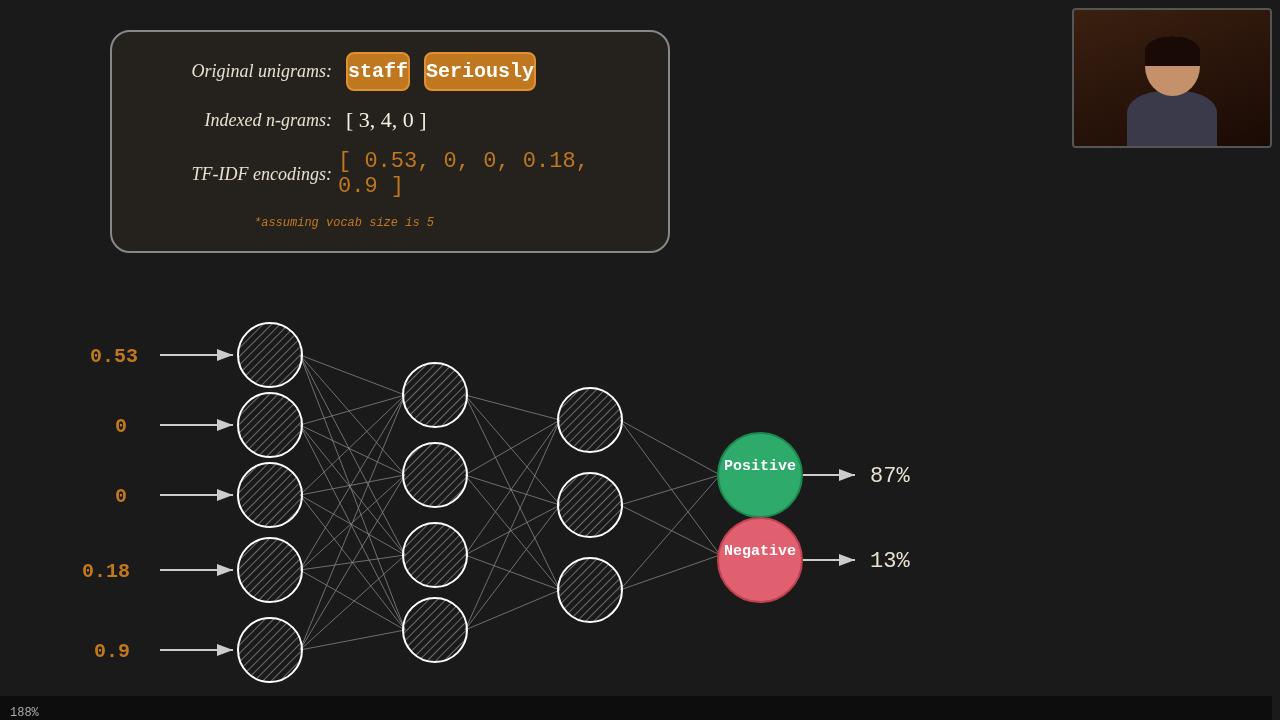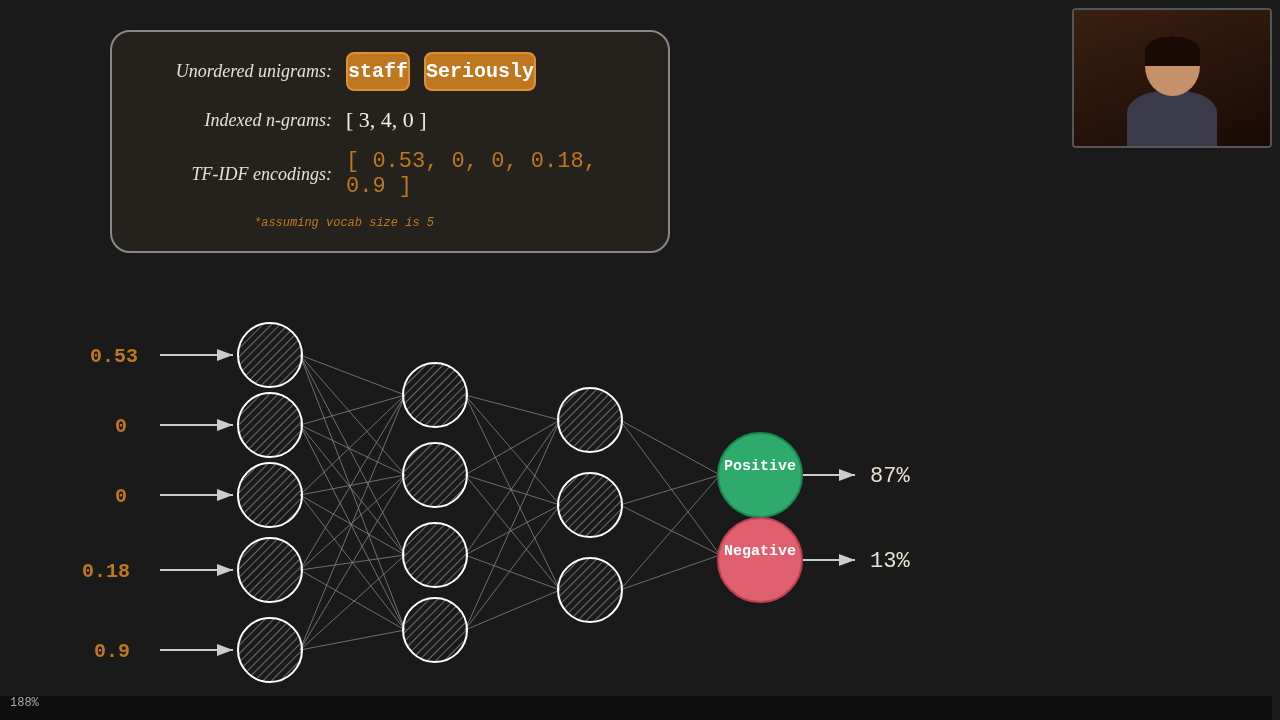--- a/index.html
+++ b/index.html
@@ -156,21 +156,21 @@
     }
 
     .tfidf-row {
       flex-direction: column;
       align-items: flex-start;
     }
 
     .tfidf-inner {
       display: flex;
       align-items: center;
-      gap: 14px;
+      gap: 6px;
     }
 
     
     .nn-container {
       position: absolute;
       top: 320px;
       left: 80px;
       width: 860px;
       height: 390px;
     }
@@ -185,21 +185,21 @@
 
     
     .status-bar {
       position: absolute;
       bottom: 0;
       left: 0;
       right: 8px;
       height: 24px;
       background: rgba(0,0,0,0.5);
       display: flex;
-      align-items: flex-start;
+      align-items: flex-end;
       padding: 0 10px;
     }
 
     .zoom-level {
       color: #aaa;
       font-size: 12px;
     }
   </style>
 </head>
 <body>
@@ -214,21 +214,21 @@
       </div>
       <div class="person-body"></div>
     </div>
   </div>
 </div>
 
 <div class="info-box">
 
 
   <div class="info-row">
-    <span class="info-label">Unordered unigrams:</span>
+    <span class="info-label">Original unigrams:</span>
     <span class="token-box">staff</span>
     <span class="token-box">Seriously</span>
   </div>
 
   <div class="info-row">
     <span class="info-label">Indexed n-grams:</span>
     <span class="indexed-text">[ 3, 4, 0 ]</span>
   </div>
 
   <div class="info-row tfidf-row">

